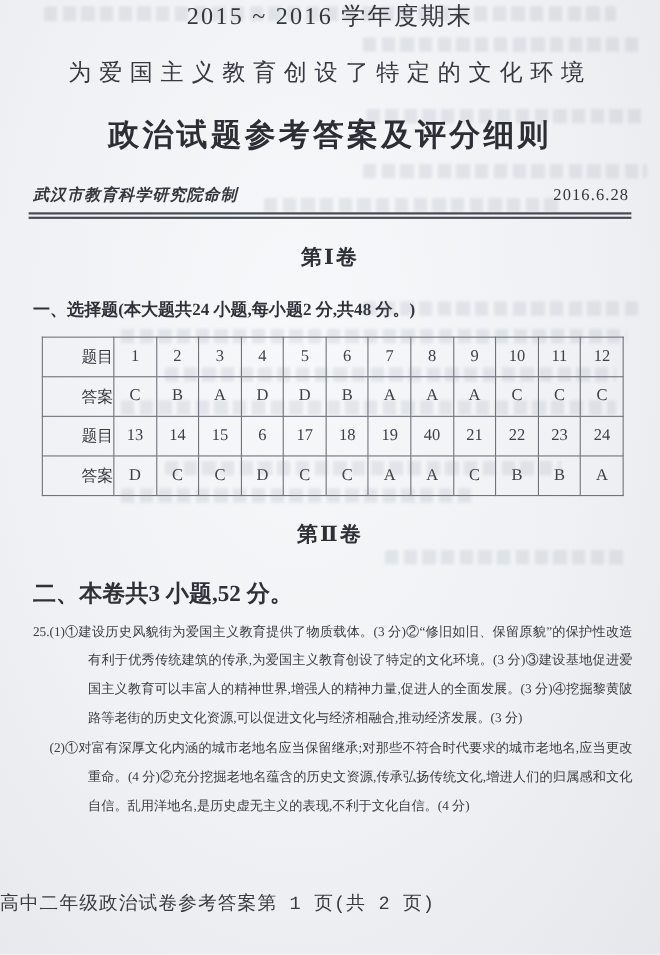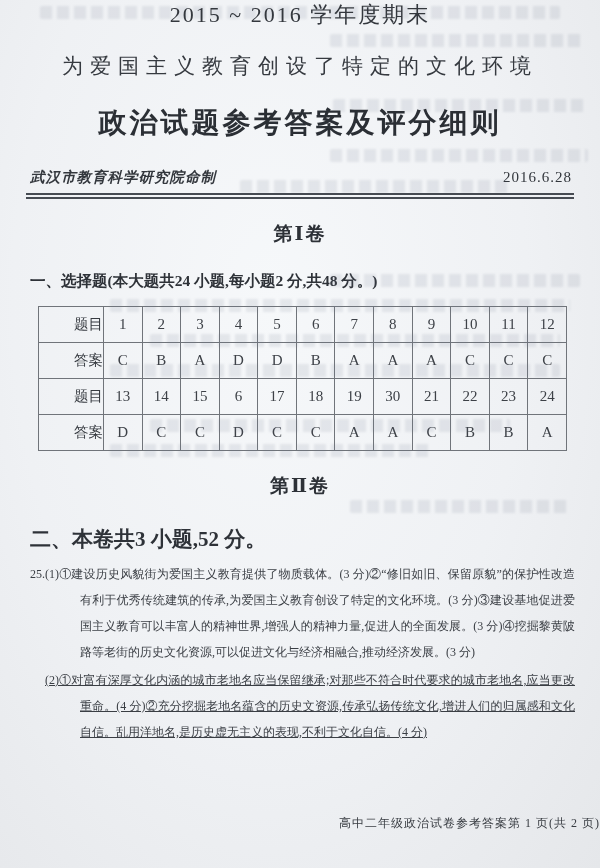--- a/index.html
+++ b/index.html
@@ -85,28 +85,29 @@
     font-size: 21px; font-weight: bold; color: #2e3238;
   }
   .answer-para {
     margin: 8px 25px 0 0;
     font-size: 12px;
     line-height: 26px;
     text-align: justify;
     color: #3a3e44;
   }
   .answer-para.part1 { padding-left: 80px; text-indent: -50px; }
-  .answer-para.part2 { padding-left: 80px; text-indent: -35px; margin-top: 2px; text-decoration: underline; }
+  .answer-para.part2 { padding-left: 80px; text-indent: -35px; margin-top: 2px; }
   footer.page-footer {
     position: absolute;
     left: 0; right: 0; bottom: 36px;
-    text-align: right;
-    font-size: 12px;
+    text-align: left;
+    font-size: 17px;
     color: #383c42;
     letter-spacing: 1px;
+    font-family: Liberation Mono, monospace;
   }
 </style>
 </head>
 <body>
 
 <div class="page">
 
   <div class="ghost" style="left:40px;  top:6px;   width:520px;"></div>
   <div class="ghost" style="left:330px; top:34px;  width:252px;"></div>
   <div class="ghost" style="left:333px; top:99px;  width:255px;"></div>
@@ -184,21 +185,21 @@
         </tr>
         <tr>
           <th>题目</th>
           <td>13</td>
           <td>14</td>
           <td>15</td>
           <td>6</td>
           <td>17</td>
           <td>18</td>
           <td>19</td>
-          <td>30</td>
+          <td>40</td>
           <td>21</td>
           <td>22</td>
           <td>23</td>
           <td>24</td>
         </tr>
         <tr>
           <th>答案</th>
           <td>D</td>
           <td>C</td>
           <td>C</td>

